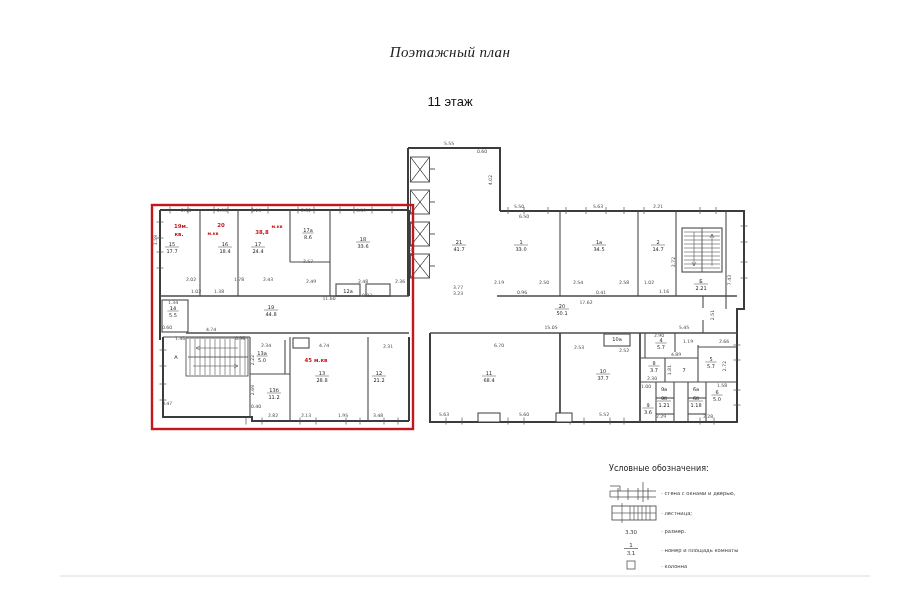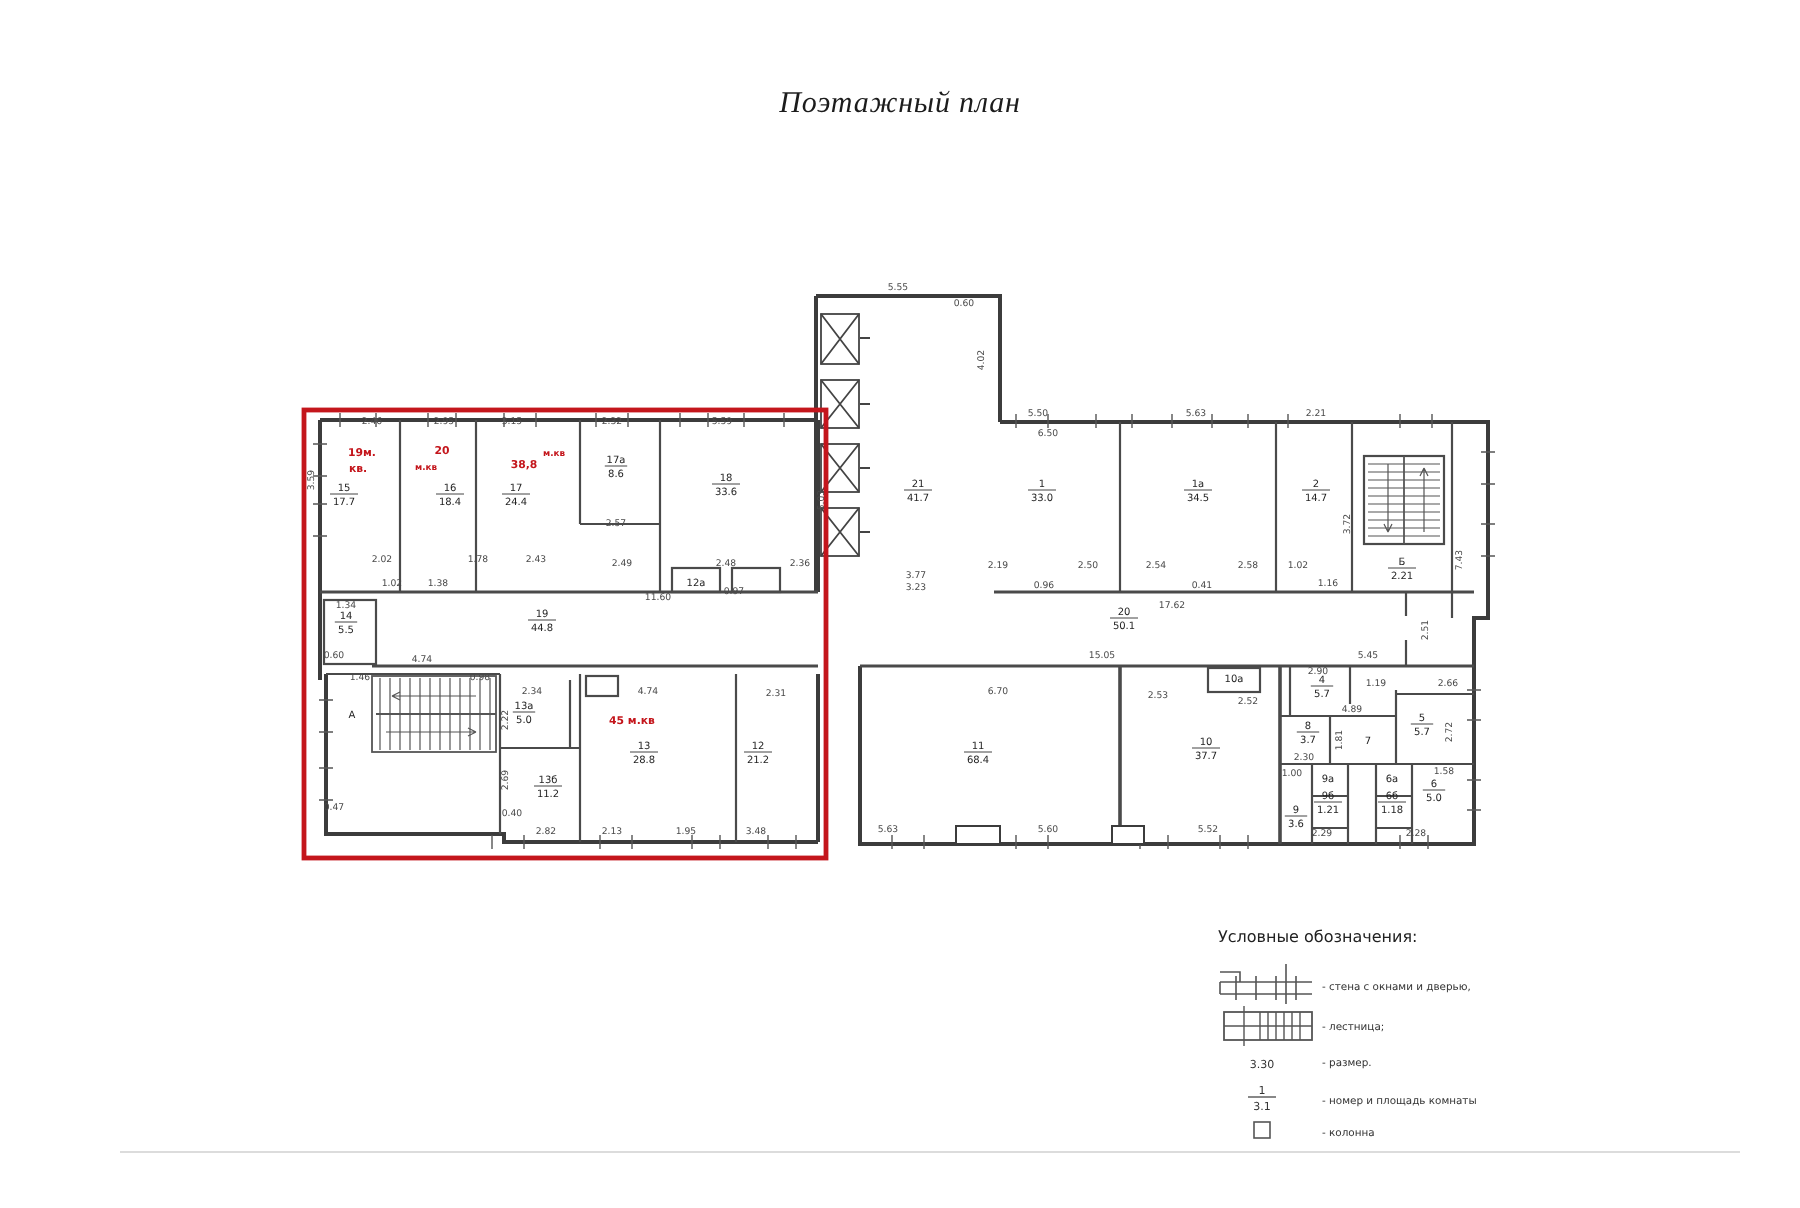--- a/index.html
+++ b/index.html
@@ -17,20 +17,21 @@
   text.red2{font-size:4.4px;fill:#c4161c;font-weight:bold;}
   text.lg{font-size:5.2px;fill:#333;text-anchor:start;}
   text.lgv{font-size:5.2px;fill:#333;}
   text.lgt{font-size:8px;fill:#222;text-anchor:start;}
 </style>
 </head>
 <body>
 
 <div class="page">
   <div class="title">Поэтажный план</div>
+  <div class="floor">11 этаж</div>
 
   <svg width="900" height="604" viewBox="0 0 900 604">
 
     <g stroke="#3c3c3c" stroke-width="2" fill="none">
       <path d="M160,210 H409"></path>
       <path d="M160,210 V340"></path>
       <path d="M163,337 V417 H252 V421 H409"></path>
       <path d="M409,210 V296"></path>
       <path d="M409,337 V421"></path>
       <path d="M408,148 H500 V211"></path>

